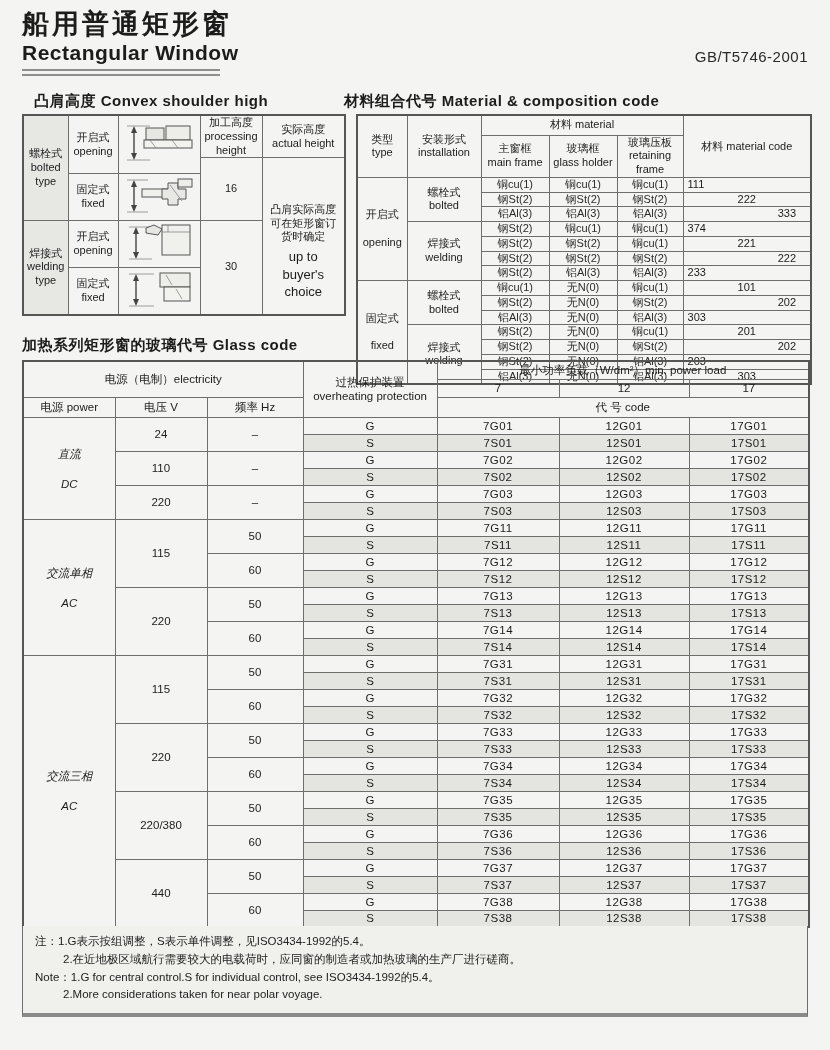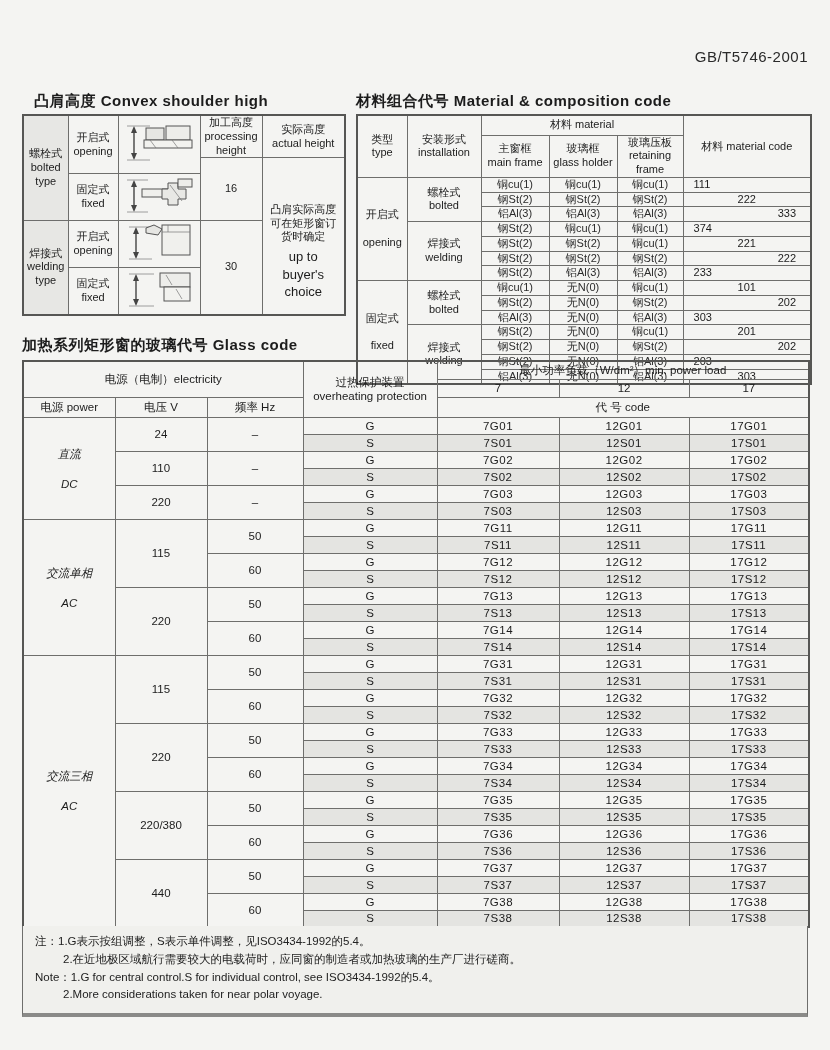--- a/index.html
+++ b/index.html
@@ -31,21 +31,21 @@
 
   
   .material-table{position:absolute;left:356px;top:114px;width:454px;border:2px solid #565654;}
   .material-table td{font-size:11px;line-height:1.25;}
   .mt-hdr{font-size:11.5px;}
   .mt-subhdr{font-size:8.5px;line-height:1.15;}
   .mt-small{font-size:7.5px;line-height:1;color:#2b2b2b;}
   .mt-type{font-size:11.5px;}
   .mt-install{font-size:11px;}
   .mt-code{font-size:11px;}
-  .code-l{text-align:left;padding-left:10px;}
+  .code-l{text-align:left;padding-left:4px;}
   .code-c{text-align:center;}
   .code-r{text-align:right;padding-right:14px;margin-top:16px;}
 
   
   .glass-table{position:absolute;left:22px;top:360px;width:786px;border:2px solid #565654;}
   .glass-table td{font-size:11.5px;}
   .gt-hdr{font-size:11.5px;}
   .gt-prot-hdr{font-size:11px;line-height:1.25;padding:0 0;}
   .gt-power{font-size:12px;}
   .gt-power .pwr{display:flex;flex-direction:column;gap:16px;align-items:center;font-style:italic;}
@@ -56,20 +56,25 @@
   .notes-box{position:absolute;left:22px;top:926px;width:784px;border:1px solid #6e6e6c;border-top:none;
              border-bottom:4px solid #8a8a88;background:#f0f0ed;padding:7px 0 9px 0;}
   .notes-box div{font-size:11.5px;line-height:1.55;color:#222;padding-left:12px;}
   .notes-box .indent{padding-left:40px;}
 </style>
 </head>
 <body>
 
 <div class="page">
 
+  <div class="hdr-block">
+    <div class="title-zh">船用普通矩形窗</div>
+    <div class="title-en">Rectangular Window</div>
+    <div class="title-rule"></div>
+  </div>
   <div class="std-code">GB/T5746-2001</div>
 
   <div class="sec-title" style="left:34px;top:92px;">凸肩高度 Convex shoulder high</div>
 
   <table class="shoulder-table">
     <colgroup>
         <col style="width:45px">
         <col style="width:50px">
         <col style="width:82px">
         <col style="width:62px">
@@ -173,21 +178,21 @@
           <rect x="40" y="4" width="30" height="14" fill="#ededea" stroke="#555"></rect>
           <rect x="44" y="18" width="26" height="14" fill="#f2f2ef" stroke="#555"></rect>
           <line x1="46" y1="6" x2="52" y2="16" stroke="#777" stroke-width="0.7"></line>
           <line x1="56" y1="20" x2="62" y2="30" stroke="#777" stroke-width="0.7"></line>
         </svg>
       </td>
     </tr>
   </tbody>
     </table>
 
-  <div class="sec-title" style="left:356px;top:92px;">材料组合代号 Material &amp; composition code</div>
+  <div class="sec-title" style="left:344px;top:92px;">材料组合代号 Material &amp; composition code</div>
 
   <table class="material-table">
     <colgroup>
         <col style="width:50px">
         <col style="width:74px">
         <col style="width:68px">
         <col style="width:68px">
         <col style="width:66px">
         <col style="width:128px">
       </colgroup>

